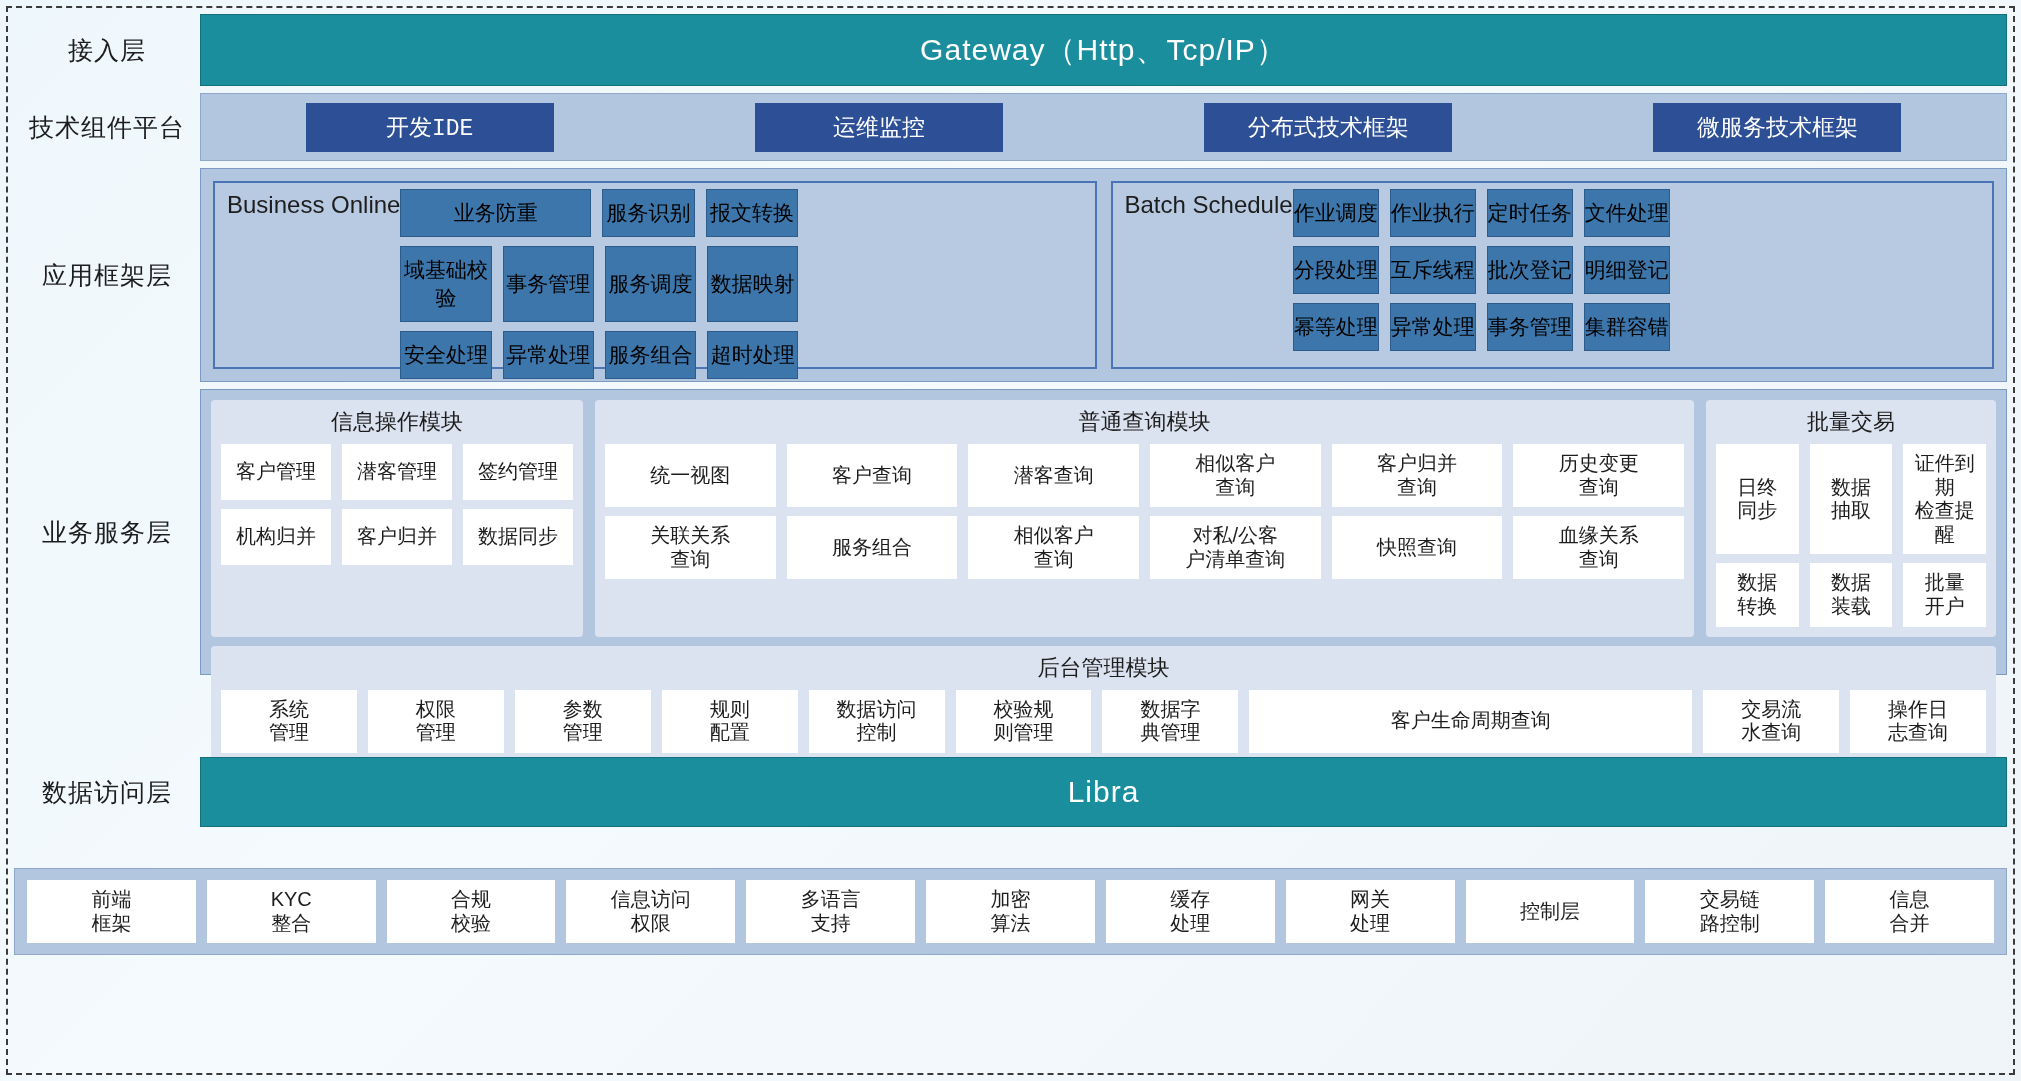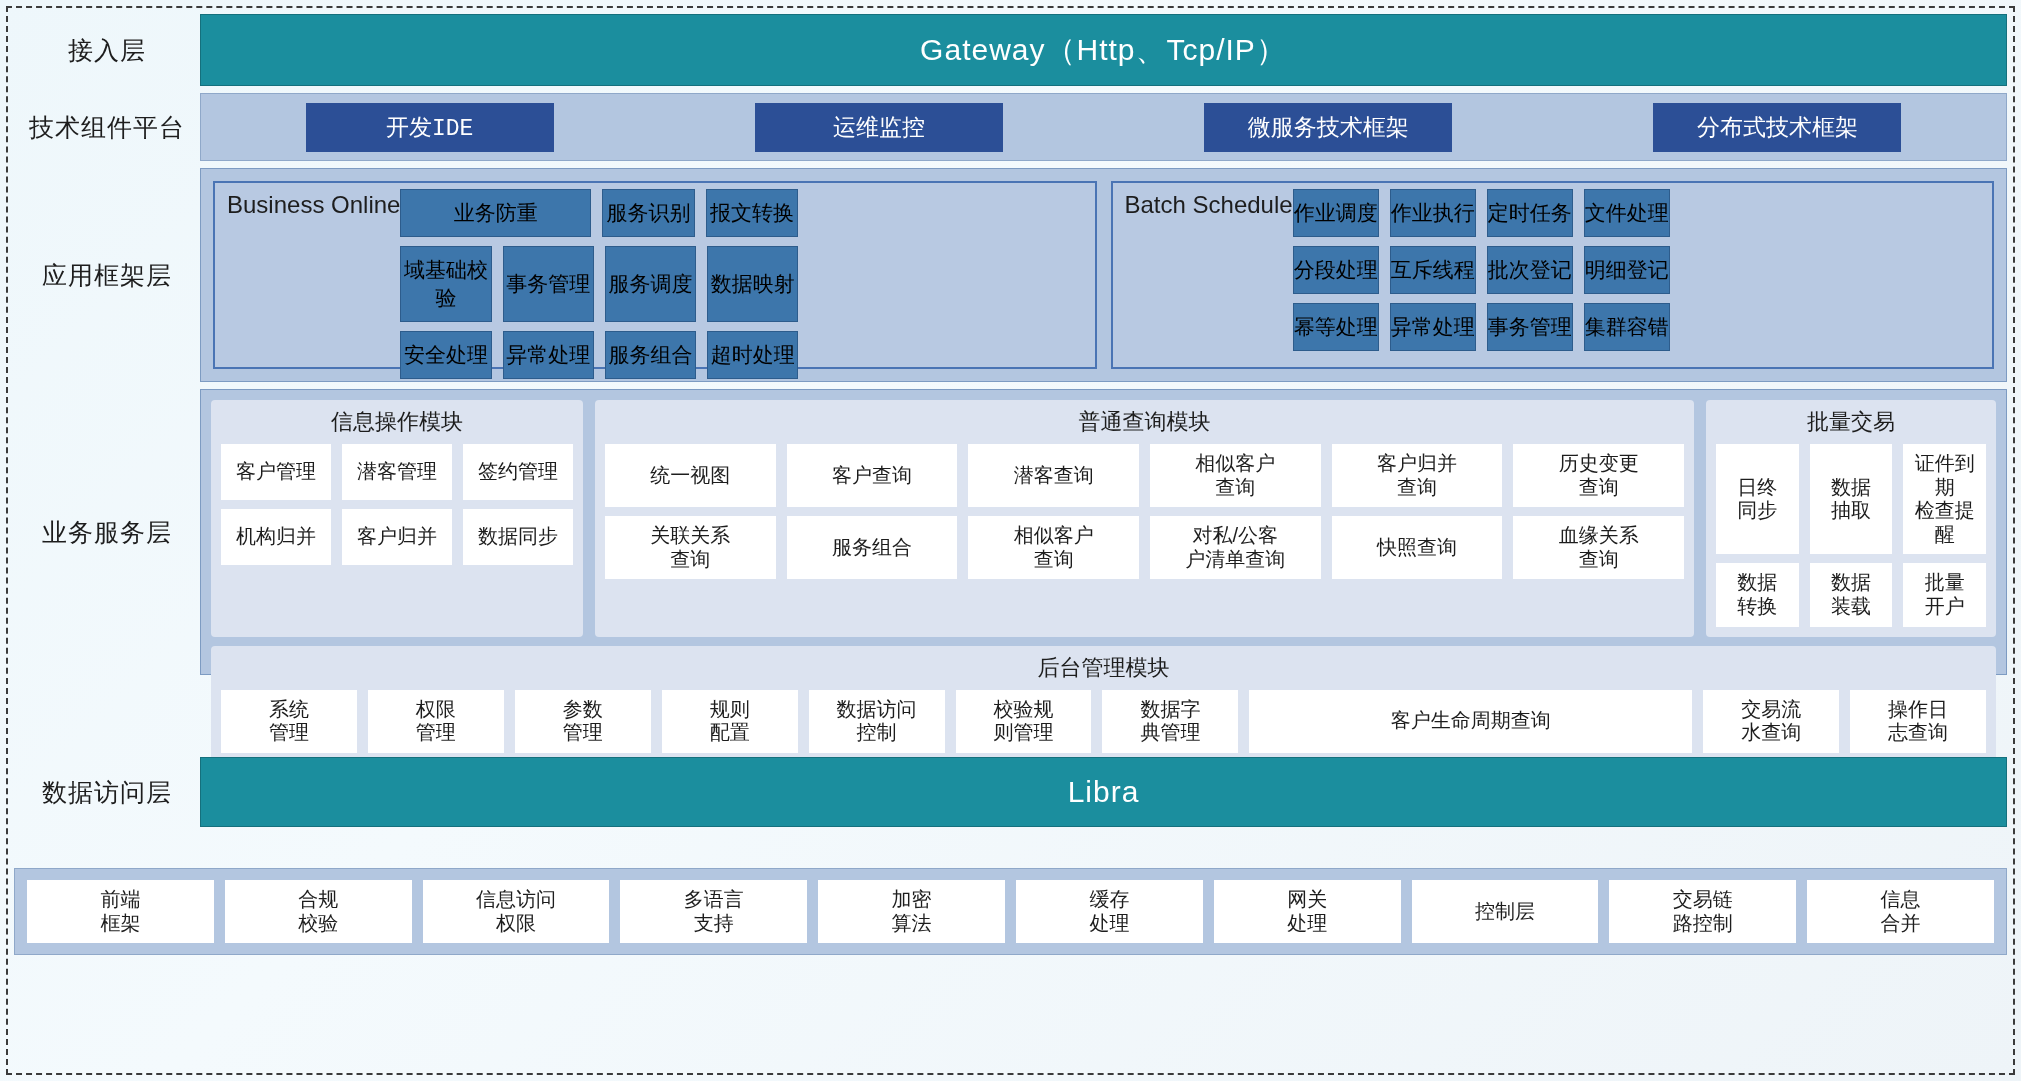--- a/index.html
+++ b/index.html
@@ -239,22 +239,22 @@
         <div class="teal-bar">Gateway（Http、Tcp/IP）</div>
       </div>
     </div>
 
     <div class="row r-tech">
       <div class="row-label">技术组件平台</div>
       <div class="row-body">
         <div class="tech-panel" id="tech-panel">
             <div class="tech-chip">开发IDE</div>
             <div class="tech-chip">运维监控</div>
+            <div class="tech-chip">分布式技术框架</div>
             <div class="tech-chip">微服务技术框架</div>
-            <div class="tech-chip">分布式技术框架</div>
           </div>
       </div>
     </div>
 
     <div class="row r-app">
       <div class="row-label">应用框架层</div>
       <div class="row-body">
         <div class="app-panel">
           <div class="app-group">
             <div class="group-title">Business Online</div>
@@ -381,20 +381,21 @@
           </div>
         </div>
       </div>
     </div>
 
     <div class="row r-bottom">
       <div class="row-label">底层组件层</div>
       <div class="row-body">
         <div class="bottom-panel" id="bottom-panel">
             <div class="white-cell">前端<br>框架</div>
+            <div class="white-cell">KYC<br>整合</div>
             <div class="white-cell">合规<br>校验</div>
             <div class="white-cell">信息访问<br>权限</div>
             <div class="white-cell">多语言<br>支持</div>
             <div class="white-cell">加密<br>算法</div>
             <div class="white-cell">缓存<br>处理</div>
             <div class="white-cell">网关<br>处理</div>
             <div class="white-cell">控制层</div>
             <div class="white-cell">交易链<br>路控制</div>
             <div class="white-cell">信息<br>合并</div>
           </div>

